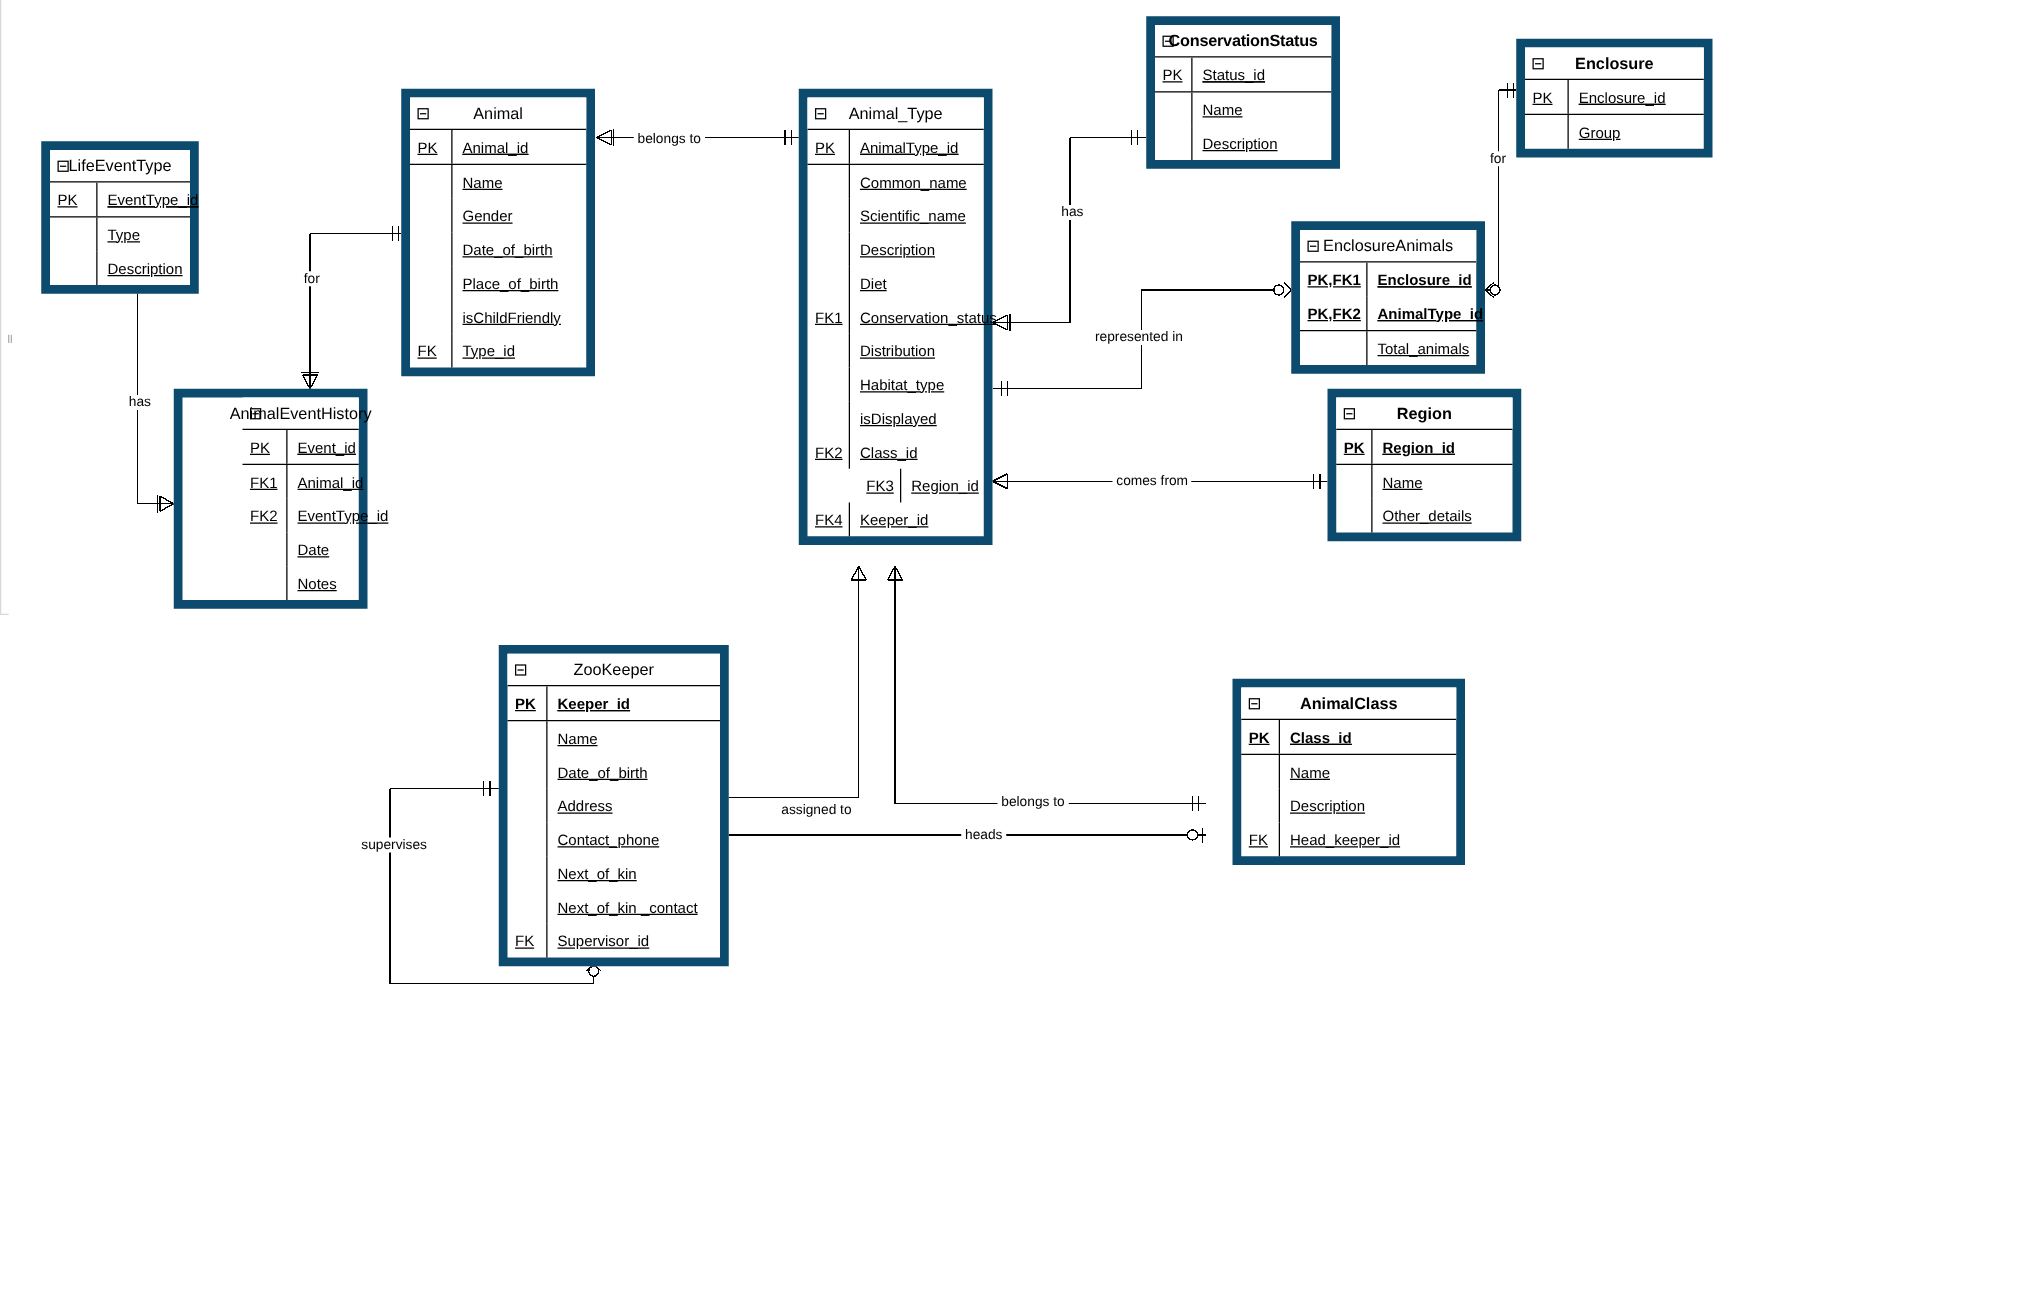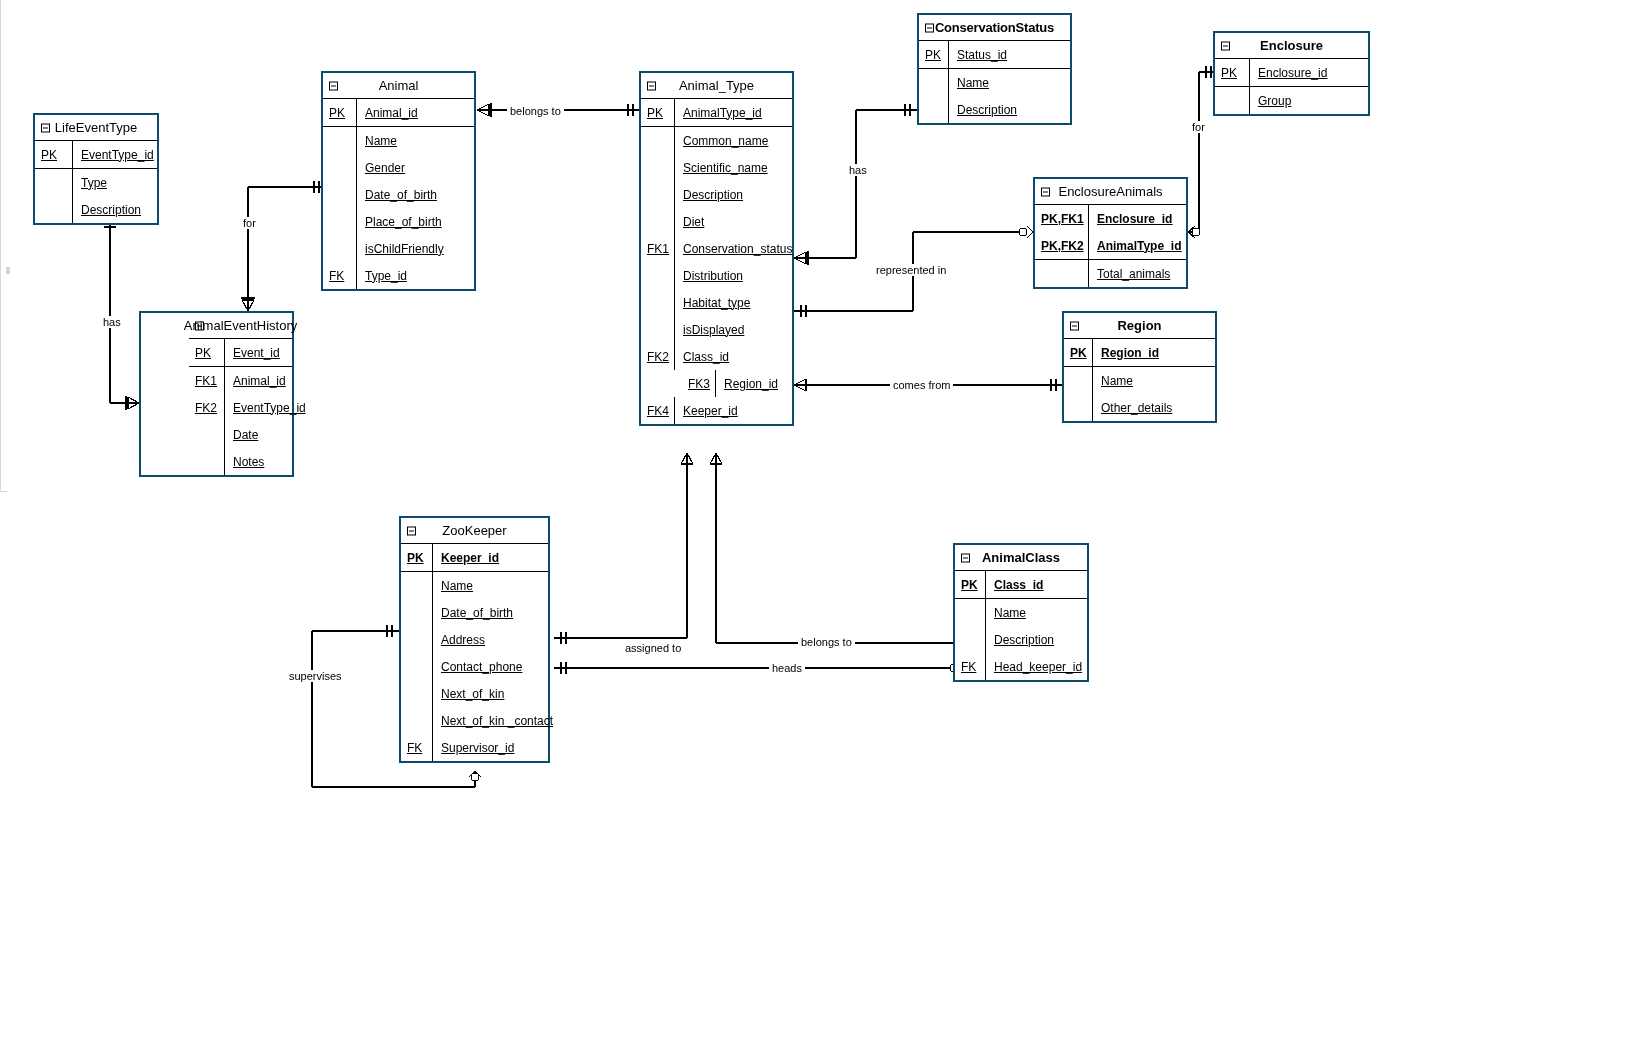--- a/index.html
+++ b/index.html
@@ -10,21 +10,21 @@
     position:relative;
     overflow:hidden;
     color:#000;
   }
   #canvas{position:absolute;left:0;top:0;width:1632px;height:1050px;}
   svg.lines{position:absolute;left:0;top:0;width:1632px;height:1050px;pointer-events:none;}
 
   
   .entity{
     position:absolute;
-    border:2px solid #0c4a6e;
+    border:7px solid #0c4a6e;
     background:#fff;
     box-sizing:border-box;
     z-index:5;
   }
   .ent-title{
     position:relative;
     height:26px;
     border-bottom:1px solid #000;
     display:flex;
     align-items:center;
@@ -488,21 +488,21 @@
               <div class="key-col" style="width: 29px;"></div>
               <div class="attr-col">Name</div>
             </div>
             <div class="row">
               <div class="key-col" style="width: 29px;"></div>
               <div class="attr-col">Other_details</div>
             </div>
           </div>
         </div>
       </div>
-      <div class="entity" style="left: 399px; top: 516px; width: 151px;">
+      <div class="entity" style="left: 399px; top: 516px; width: 184px;">
         <div class="ent-title">
           <span class="collapse-box"></span>
           <span>ZooKeeper</span>
         </div>
         <div class="rows">
           <div class="rowgroup">
             <div class="row pk">
               <div class="key-col b" style="width: 32px;">PK</div>
               <div class="attr-col b">Keeper_id</div>
             </div>
@@ -532,21 +532,21 @@
               <div class="key-col" style="width: 32px;"></div>
               <div class="attr-col">Next_of_kin _contact</div>
             </div>
             <div class="row">
               <div class="key-col" style="width: 32px;">FK</div>
               <div class="attr-col">Supervisor_id</div>
             </div>
           </div>
         </div>
       </div>
-      <div class="entity" style="left: 953px; top: 543px; width: 136px;">
+      <div class="entity" style="left: 986px; top: 543px; width: 186px;">
         <div class="ent-title bold">
           <span class="collapse-box"></span>
           <span>AnimalClass</span>
         </div>
         <div class="rows">
           <div class="rowgroup">
             <div class="row pk">
               <div class="key-col b" style="width: 31px;">PK</div>
               <div class="attr-col b">Class_id</div>
             </div>

